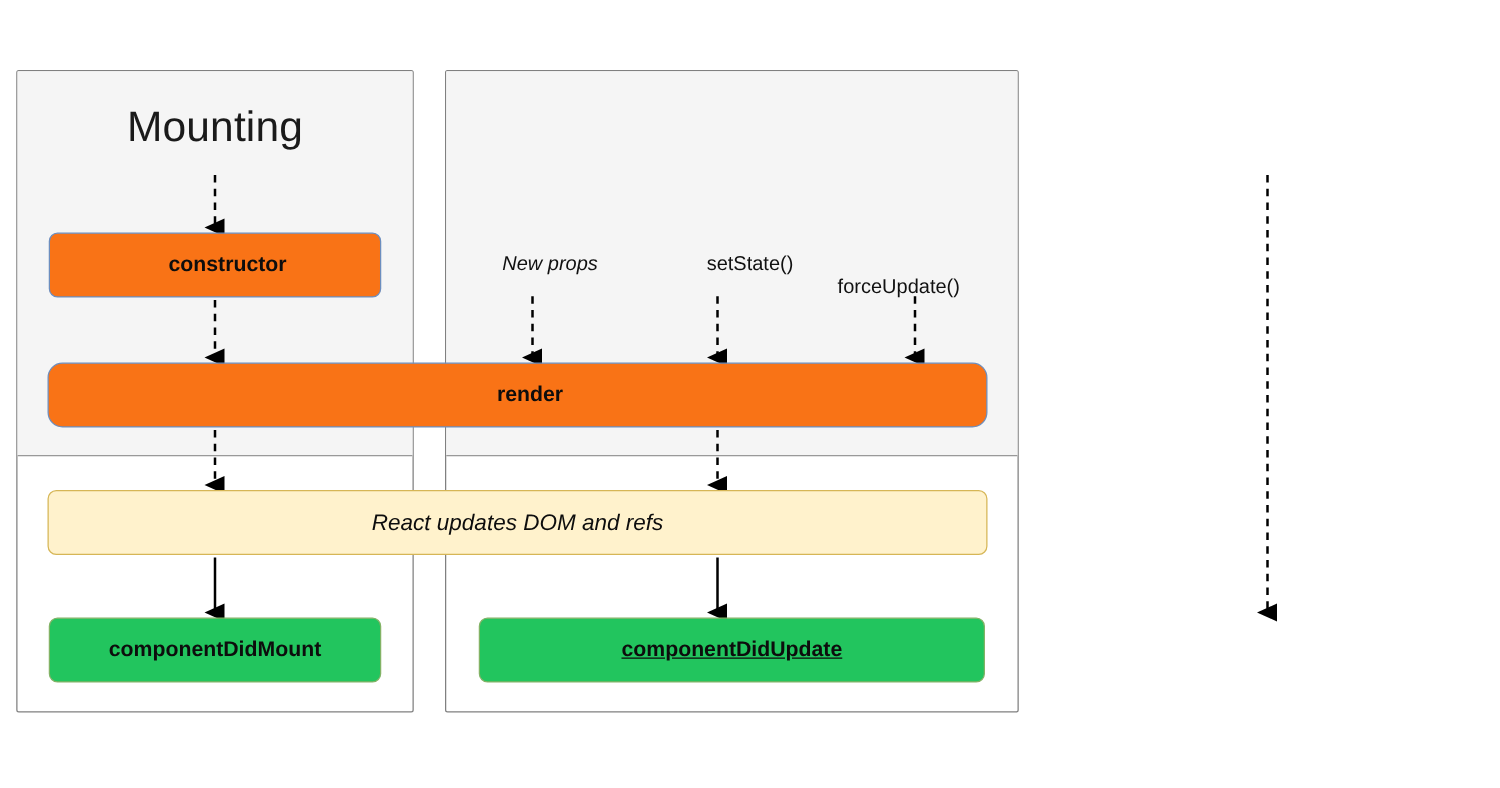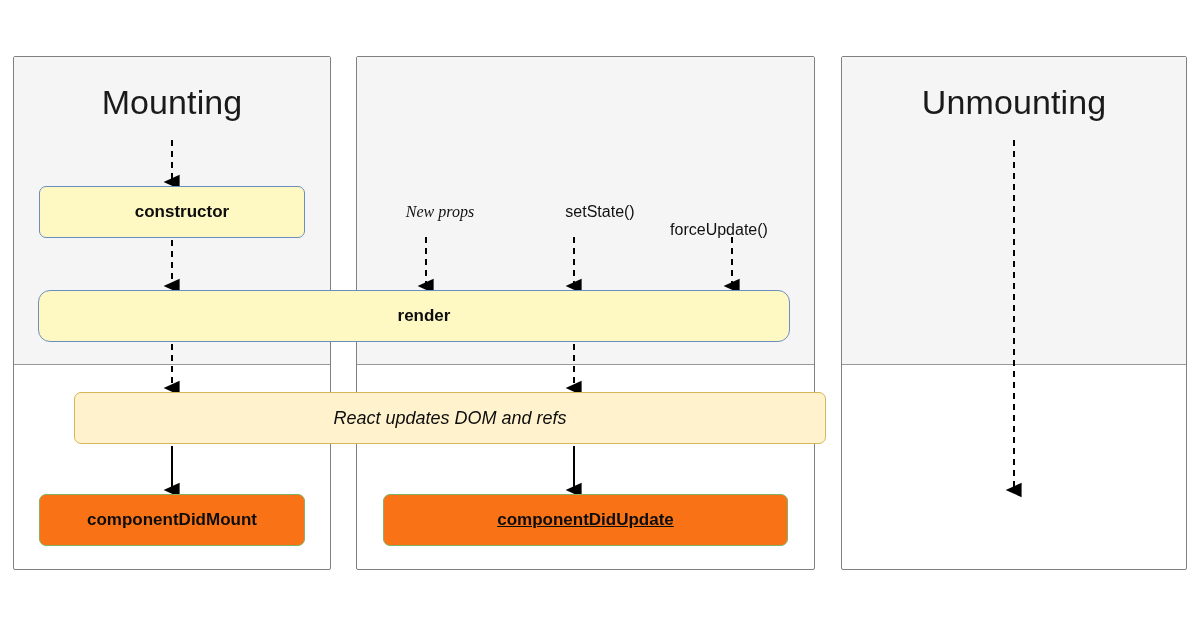--- a/index.html
+++ b/index.html
@@ -65,43 +65,43 @@
     border-radius: 7px;
     display: flex;
     align-items: center;
     justify-content: center;
     font-size: 17px;
     font-weight: bold;
     color: #0d0d0d;
     white-space: nowrap;
     z-index: 6;
   }
-  .node.blue   { background: #fef9c3; border: 1.6px solid #6c8ebf; padding-left: 20px; }
+  .node.blue   { background: #f97316; border: 1.6px solid #6c8ebf; padding-left: 20px; }
   .node.yellow { background: #fff2cc; border: 1.6px solid #d6b656; }
-  .node.green  { background: #f97316; border: 1.6px solid #82b366; }
+  .node.green  { background: #22c55e; border: 1.6px solid #82b366; }
   .node.italic { font-style: italic; font-weight: normal; font-size: 18px; }
 
   #node-constructor           { left: 39px;  top: 186px; width: 266px; height: 52px; }
   #node-render                { left: 38px;  top: 290px; width: 752px; height: 52px; border-radius: 12px; }
-  #node-react-updates         { left: 38px;  top: 392px; width: 752px; height: 52px; margin-left: 36px; }
+  #node-react-updates         { left: 38px;  top: 392px; width: 752px; height: 52px; }
   #node-did-mount             { left: 39px;  top: 494px; width: 266px; height: 52px; }
   #node-did-update            { left: 383px; top: 494px; width: 405px; height: 52px; text-decoration: underline; }
   #node-will-unmount          { left: 864px; top: 494px; width: 300px; height: 52px; }
 
   
   .trigger-label {
     position: absolute;
     font-size: 16px;
     color: #111111;
     white-space: nowrap;
     text-align: center;
     transform: translateX(-50%);
     z-index: 6;
   }
-  .trigger-label.italic { font-style: italic; font-family: Liberation Serif, serif; }
+  .trigger-label.italic { font-style: italic; }
 
   #label-new-props    { left: 440px; top: 203px; }
   #label-set-state    { left: 600px; top: 203px; }
   #label-force-update { left: 719px; top: 221px; }
 
   
   #arrows {
     position: absolute;
     left: 0; top: 0;
     width: 1200px; height: 630px;
@@ -116,24 +116,20 @@
 
   <div class="panel" id="panel-mounting">
     <div class="panel-top"></div>
     <div class="panel-title">Mounting</div>
   </div>
 
   <div class="panel" id="panel-updating">
     <div class="panel-top"></div>
   </div>
 
-  <div class="panel" id="panel-unmounting">
-    <div class="panel-top"></div>
-    <div class="panel-title">Unmounting</div>
-  </div>
 
   <svg id="arrows" viewBox="0 0 1200 630" width="1200" height="630" xmlns="http://www.w3.org/2000/svg">
     <defs>
       <marker id="ah" markerWidth="9" markerHeight="9" refX="4.2" refY="4.2" orient="auto" markerUnits="strokeWidth">
         <path d="M0.6,0.4 L7.8,0.4 L4.2,8.4 z" fill="#000000"></path>
       </marker>
     </defs>
 
     <line x1="172" y1="140" x2="172" y2="182" stroke="#000" stroke-width="2" stroke-dasharray="6,5" marker-end="url(#ah)"></line>
 

